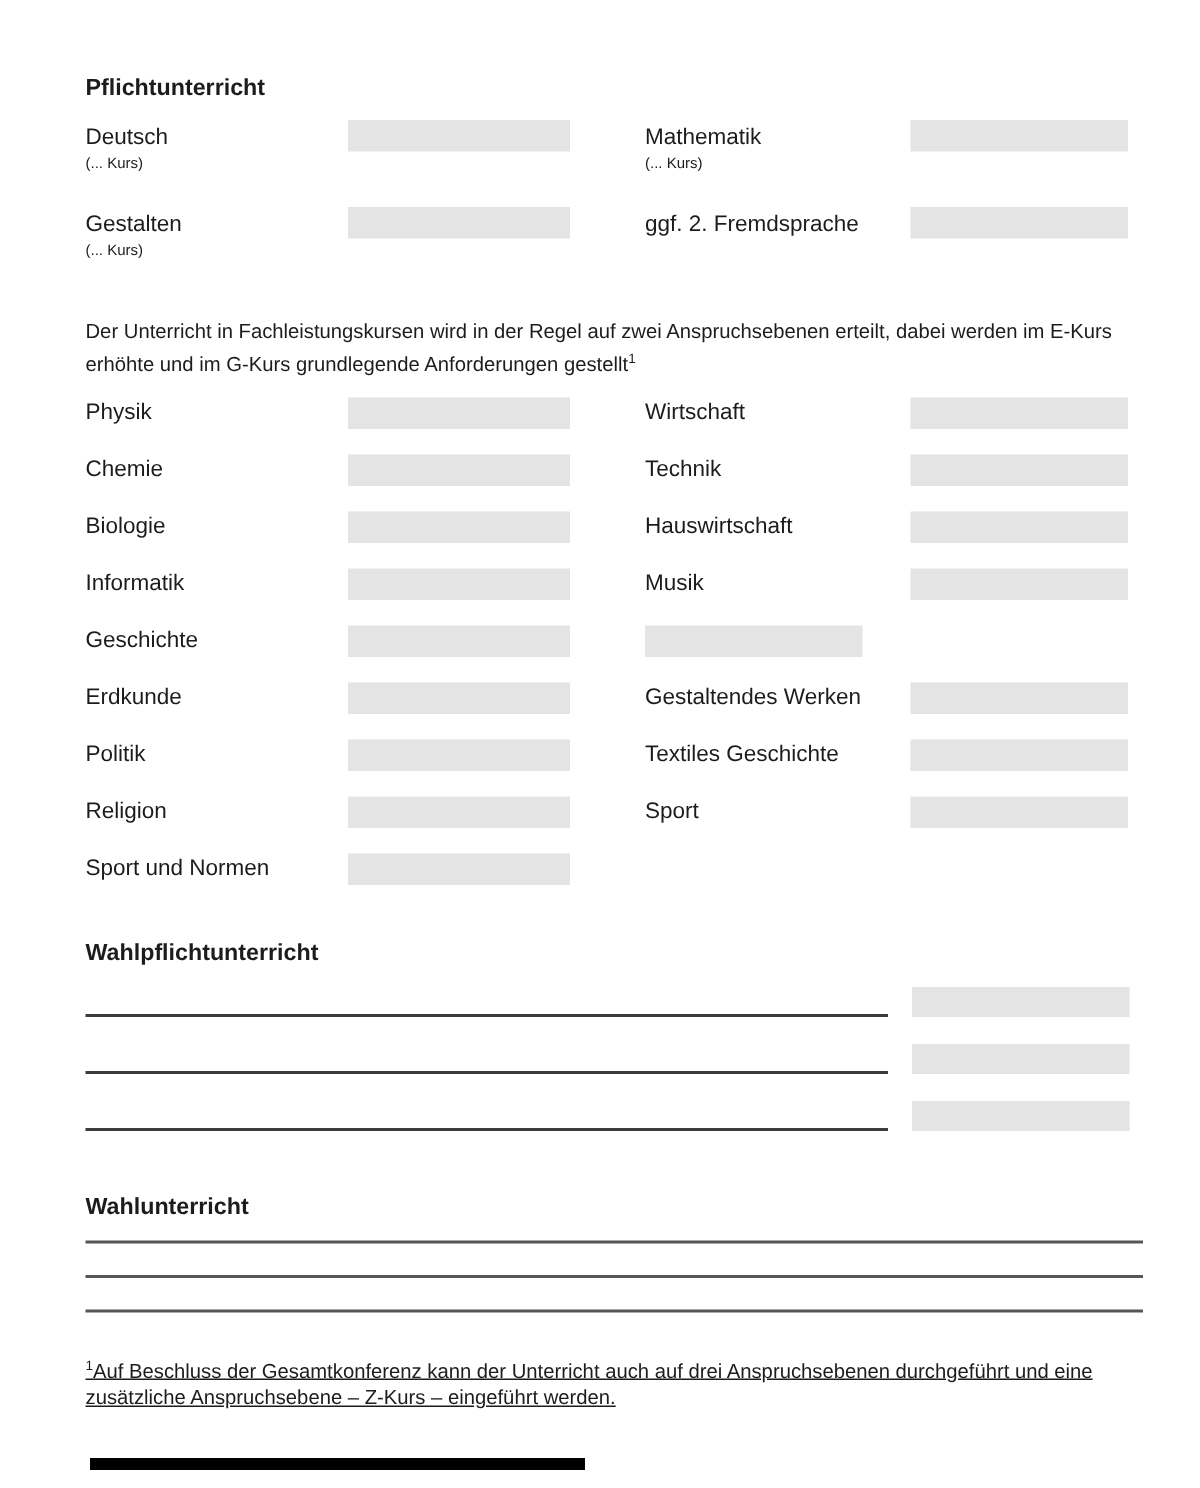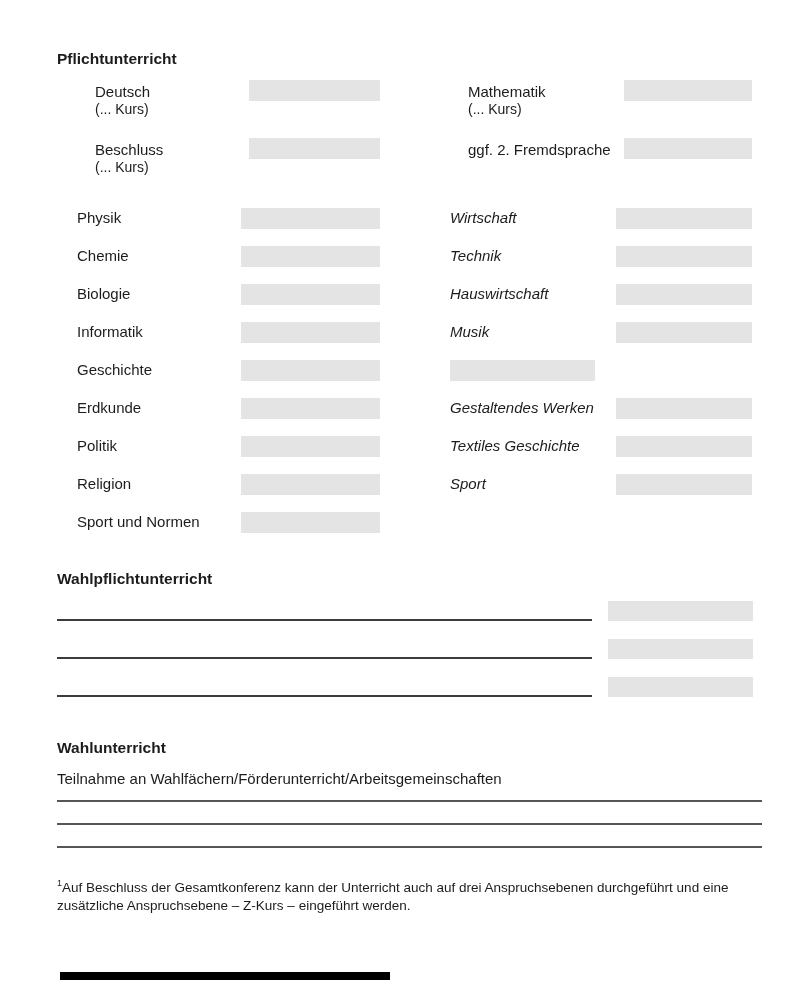--- a/index.html
+++ b/index.html
@@ -14,52 +14,52 @@
     padding:50px 38px 0 57px;
   }
   .sec-title{
     font-size:15.5px;font-weight:bold;line-height:18px;margin:0;
   }
   
   .core{display:flex;margin-top:12px;}
   .core-col{width:323px;}
   .core-col.rightcol{width:322px;margin-left:50px;}
   .core-row{display:flex;align-items:flex-start;height:58px;}
-  .lblblock{display:flex;flex-direction:column;padding-top:3px;margin-left:38px;}
+  .lblblock{display:flex;flex-direction:column;padding-top:3px;}
   .core-col .lblblock{width:175px;}
   .core-col.rightcol .lblblock{width:177px;}
   .lbl{font-size:15px;line-height:17px;}
-  .sub{font-size:14px;line-height:15px;margin-top:2px;}
+  .sub{font-size:10px;line-height:15px;margin-top:2px;}
   .gbox{background:#e4e4e4;height:21px;display:block;}
   .gbox.w-l{width:148px;}
   .gbox.w-r{width:145px;}
   
   .note{font-size:13.5px;line-height:18px;width:700px;margin:16px 0 0 0;}
   sup{font-size:9px;}
   
   .subjects{display:flex;margin-top:12px;}
   .sub-col{width:323px;}
-  .sub-col.rightcol{width:322px;margin-left:50px;font-style:italic;}
-  .srow{display:flex;align-items:flex-start;height:38px;margin-left:20px;}
+  .sub-col.rightcol{width:322px;margin-left:50px;}
+  .srow{display:flex;align-items:flex-start;height:38px;}
   .sub-col .srow .slbl{width:175px;font-size:15px;line-height:18px;padding-top:1px;}
   .sub-col.rightcol .srow .slbl{width:177px;}
   
   .wpf-title{margin-top:20px;}
   .wpf-row{display:flex;align-items:flex-end;height:38px;}
   .wpf-row:first-of-type{height:33px;}
   .entry-line{width:535px;height:0;border-bottom:2px solid #3c3c3c;}
   .wpf-row .gbox{margin-left:16px;width:145px;height:20px;}
   
   .wahl-title{margin-top:42px;}
   .wahl-sub{font-size:15px;line-height:17px;margin:13px 0 0 0;}
   .wline{width:705px;height:0;border-bottom:2px solid #565656;margin-top:0;}
   .wline.first{margin-top:13px;}
   .wline + .wline{margin-top:21px;}
   
-  .footnote{font-size:13.5px;line-height:18px;width:710px;margin:26px 0 0 0;}
+  .footnote{font-size:13.5px;line-height:18px;width:710px;margin:26px 0 0 0;text-decoration:underline;}
   
   .scanbar{position:absolute;left:60px;bottom:0;width:330px;height:8px;background:#000;}
 </style>
 </head>
 <body>
 
 <div class="page">
 
   <h2 class="sec-title">Pflichtunterricht</h2>
 
@@ -67,21 +67,21 @@
     <div class="core-col">
       <div class="core-row">
         <div class="lblblock">
           <span class="lbl">Deutsch</span>
           <span class="sub">(... Kurs)</span>
         </div>
         <span class="gbox w-l"></span>
       </div>
       <div class="core-row">
         <div class="lblblock">
-          <span class="lbl">Beschluss</span>
+          <span class="lbl">Gestalten</span>
           <span class="sub">(... Kurs)</span>
         </div>
         <span class="gbox w-l"></span>
       </div>
     </div>
     <div class="core-col rightcol">
       <div class="core-row">
         <div class="lblblock">
           <span class="lbl">Mathematik</span>
           <span class="sub">(... Kurs)</span>
@@ -90,20 +90,21 @@
       </div>
       <div class="core-row">
         <div class="lblblock">
           <span class="lbl">ggf. 2. Fremdsprache</span>
         </div>
         <span class="gbox w-r"></span>
       </div>
     </div>
   </div>
 
+  <p class="note"><span>Der Unterricht in Fachleistungskursen wird in der Regel auf zwei Anspruchsebenen erteilt, dabei werden im E-Kurs erhöhte und im G-Kurs grundlegende Anforderungen gestellt</span><sup>1</sup></p>
 
   <div class="subjects">
     <div class="sub-col">
       <div class="srow">
           <span class="slbl">Physik</span>
           <span class="gbox w-l"></span>
         </div>
       <div class="srow">
           <span class="slbl">Chemie</span>
           <span class="gbox w-l"></span>
@@ -182,21 +183,20 @@
       <span class="entry-line"></span>
       <span class="gbox"></span>
     </div>
     <div class="wpf-row">
       <span class="entry-line"></span>
       <span class="gbox"></span>
     </div>
   </div>
 
   <h2 class="sec-title wahl-title">Wahlunterricht</h2>
-  <p class="wahl-sub">Teilnahme an Wahlfächern/Förderunterricht/Arbeitsgemeinschaften</p>
   <div class="wline first"></div>
   <div class="wline"></div>
   <div class="wline"></div>
 
   <p class="footnote"><sup>1</sup><span>Auf Beschluss der Gesamtkonferenz kann der Unterricht auch auf drei Anspruchsebenen durchgeführt und eine zusätzliche Anspruchsebene – Z-Kurs – eingeführt werden.</span></p>
 
   <div class="scanbar"></div>
 </div>
 
 </body></html>

